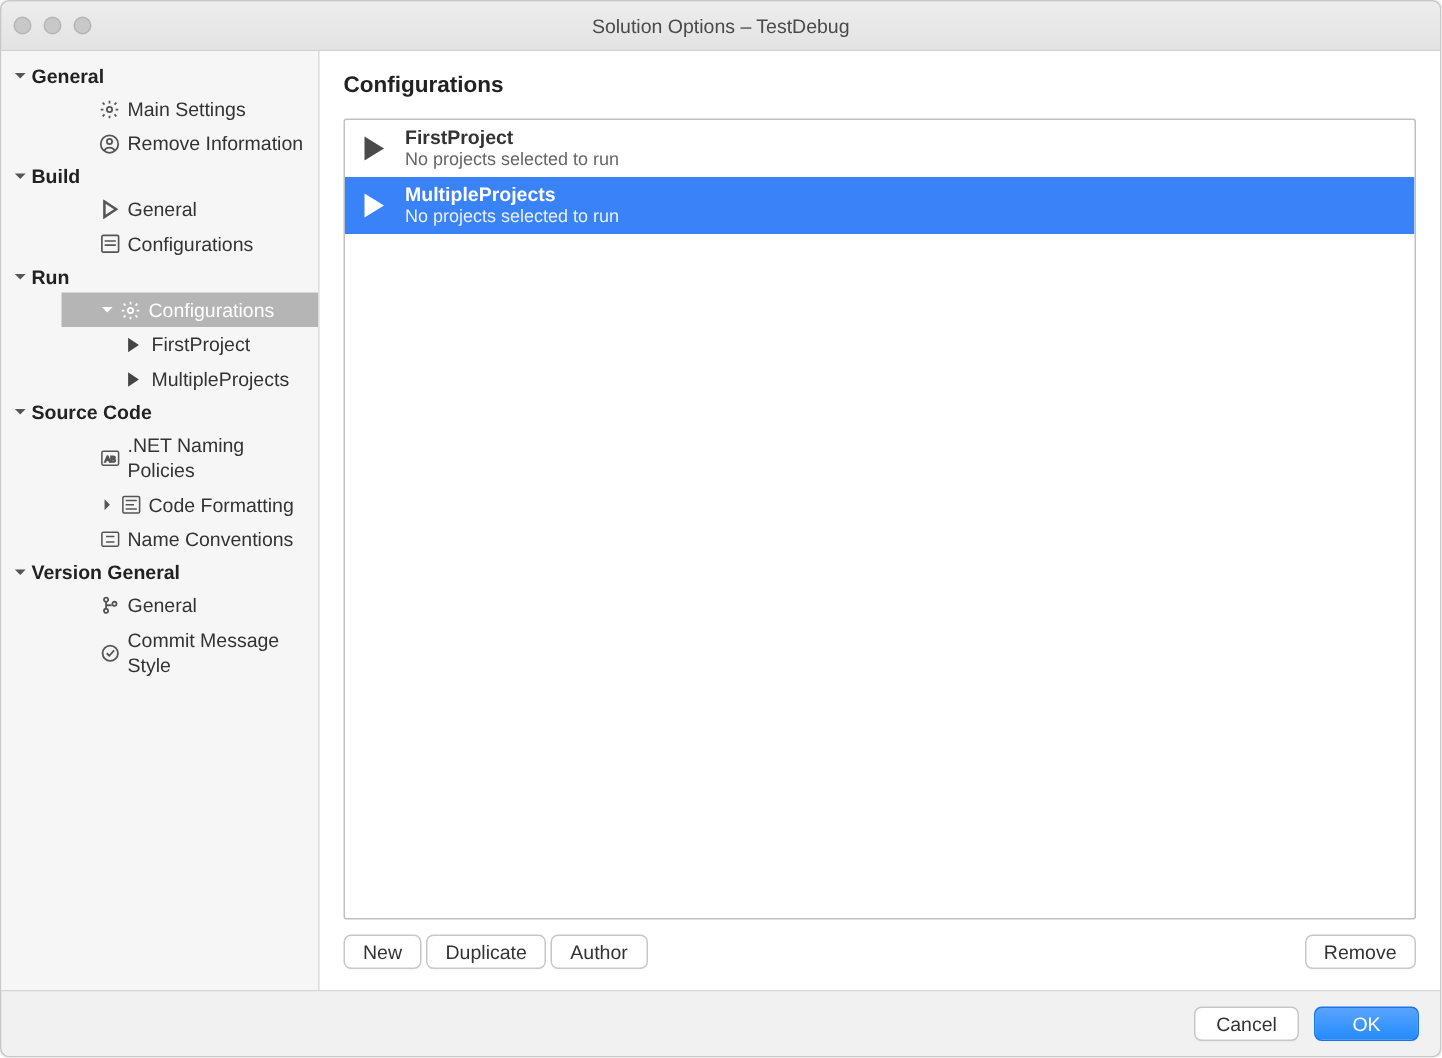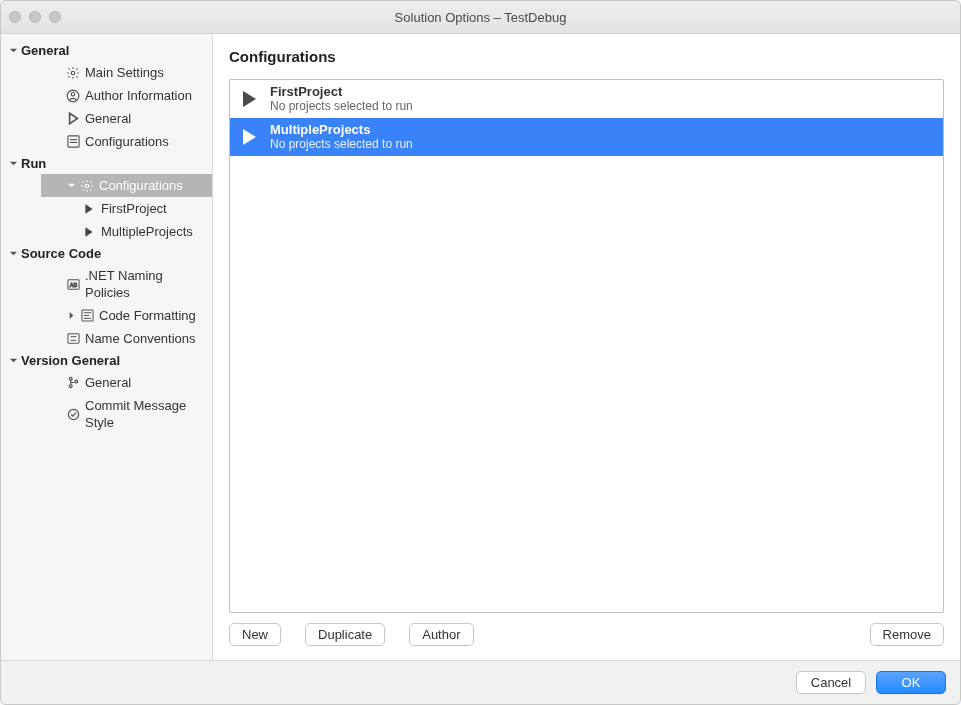--- a/index.html
+++ b/index.html
@@ -137,21 +137,21 @@
     width: 22px; height: 22px;
     display: flex; align-items: center; justify-content: center;
   }
   .config-text { display: flex; flex-direction: column; line-height: 15px; }
   .config-name { font-weight: 600; font-size: 13px; }
   .config-sub { font-size: 12px; color: #666; }
   .config-row.selected .config-sub { color: #e8effe; }
 
   .list-buttons {
     display: flex;
-    gap: 24px;
+    gap: 3px;
     margin-top: 10px;
     align-items: center;
   }
   .list-buttons .spacer { flex: 1; }
   .btn {
     background: #ffffff;
     border: 1px solid #c7c7c7;
     border-radius: 5px;
     padding: 3px 12px;
     font-size: 13px;
@@ -213,23 +213,31 @@
         <span>Main Settings</span>
       </div>
       <div class="tree-item indent1">
         <span class="icon">
           <svg width="14" height="14" viewBox="0 0 24 24" fill="none" stroke="#555" stroke-width="2">
               <circle cx="12" cy="12" r="10"></circle>
               <circle cx="12" cy="9" r="3"></circle>
               <path d="M6 20c1-3 4-4 6-4s5 1 6 4"></path>
             </svg>
         </span>
-        <span>Author Information</span>
-      </div>
-
+        <span>Remove Information</span>
+      </div>
+
+      <div class="tree-section-header">
+        <span class="disclosure">
+          <svg width="9" height="9" viewBox="0 0 10 10">
+              <path d="M1 3 L5 7 L9 3 Z" fill="#555"></path>
+            </svg>
+        </span>
+        <span>Build</span>
+      </div>
       <div class="tree-item indent1">
         <span class="icon">
           <svg width="13" height="13" viewBox="0 0 10 10">
               <path d="M2 1 L8 5 L2 9 Z" fill="none" stroke="#555" stroke-width="1.3"></path>
             </svg>
         </span>
         <span>General</span>
       </div>
       <div class="tree-item indent1">
         <span class="icon">

